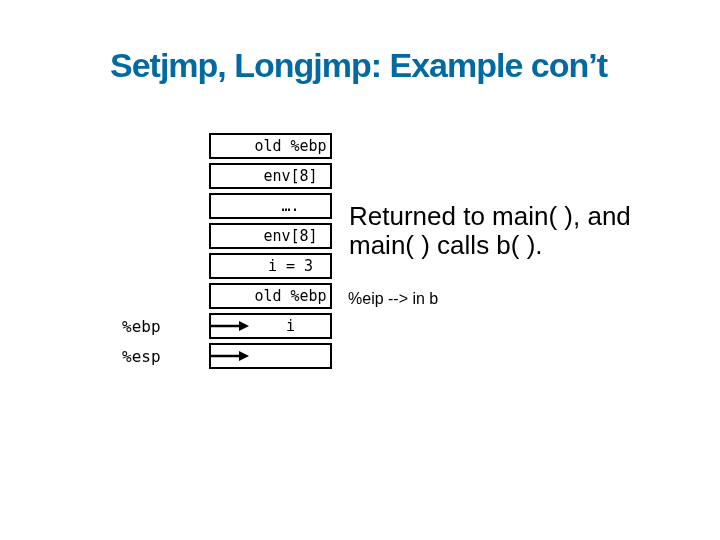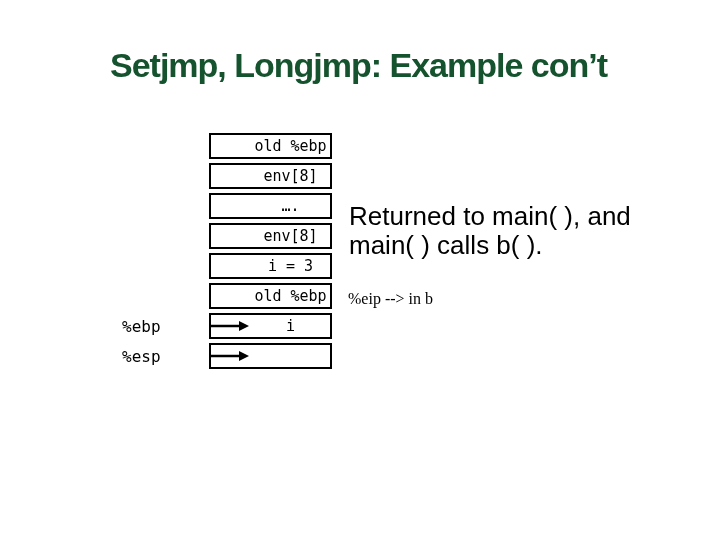--- a/index.html
+++ b/index.html
@@ -18,21 +18,21 @@
   }
   .title {
     position: absolute;
     left: 110px;
     top: 46px;
     margin: 0;
     font-family: "Liberation Sans", sans-serif;
     font-size: 34px;
     font-weight: 700;
     letter-spacing: -1px;
-    color: #14532d;
+    color: #0369a1;
     white-space: nowrap;
     text-align: center;
   }
   .stack {
     position: absolute;
     left: 209px;
     top: 133px;
     width: 123px;
   }
   .cell {
@@ -75,21 +75,21 @@
     font-family: "Liberation Sans", sans-serif;
     font-size: 26px;
     line-height: 29px;
     color: #000000;
     white-space: nowrap;
   }
   .note-eip {
     position: absolute;
     left: 348px;
     top: 290px;
-    font-family: Liberation Serif, serif;
+    font-family: Liberation Sans, sans-serif;
     font-size: 16px;
     color: #000000;
     white-space: pre;
   }
 </style>
 </head>
 <body>
 
 <div class="slide">
 

